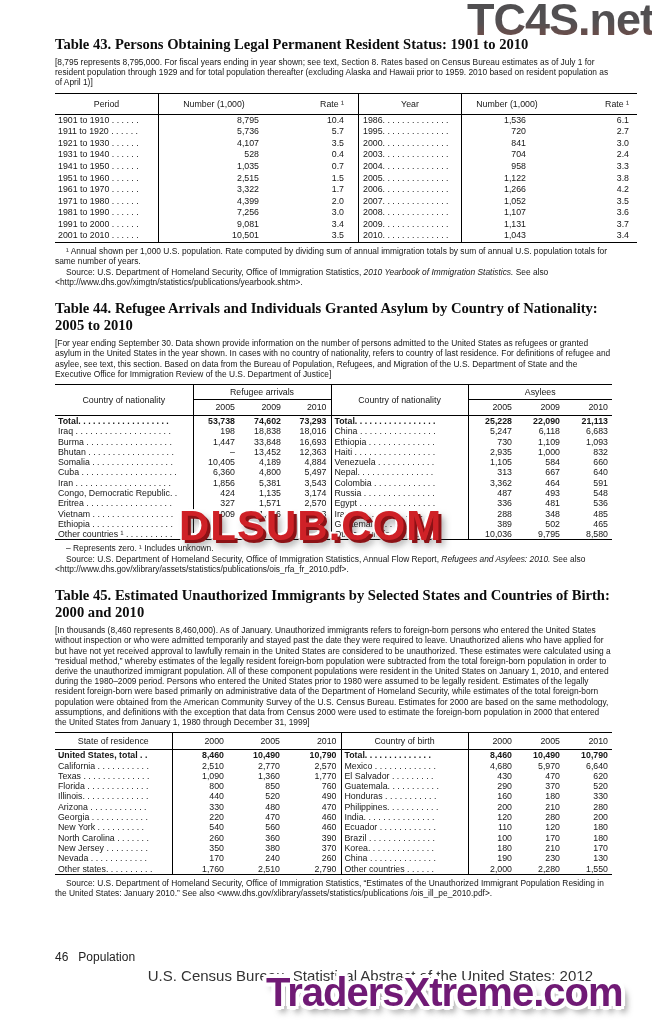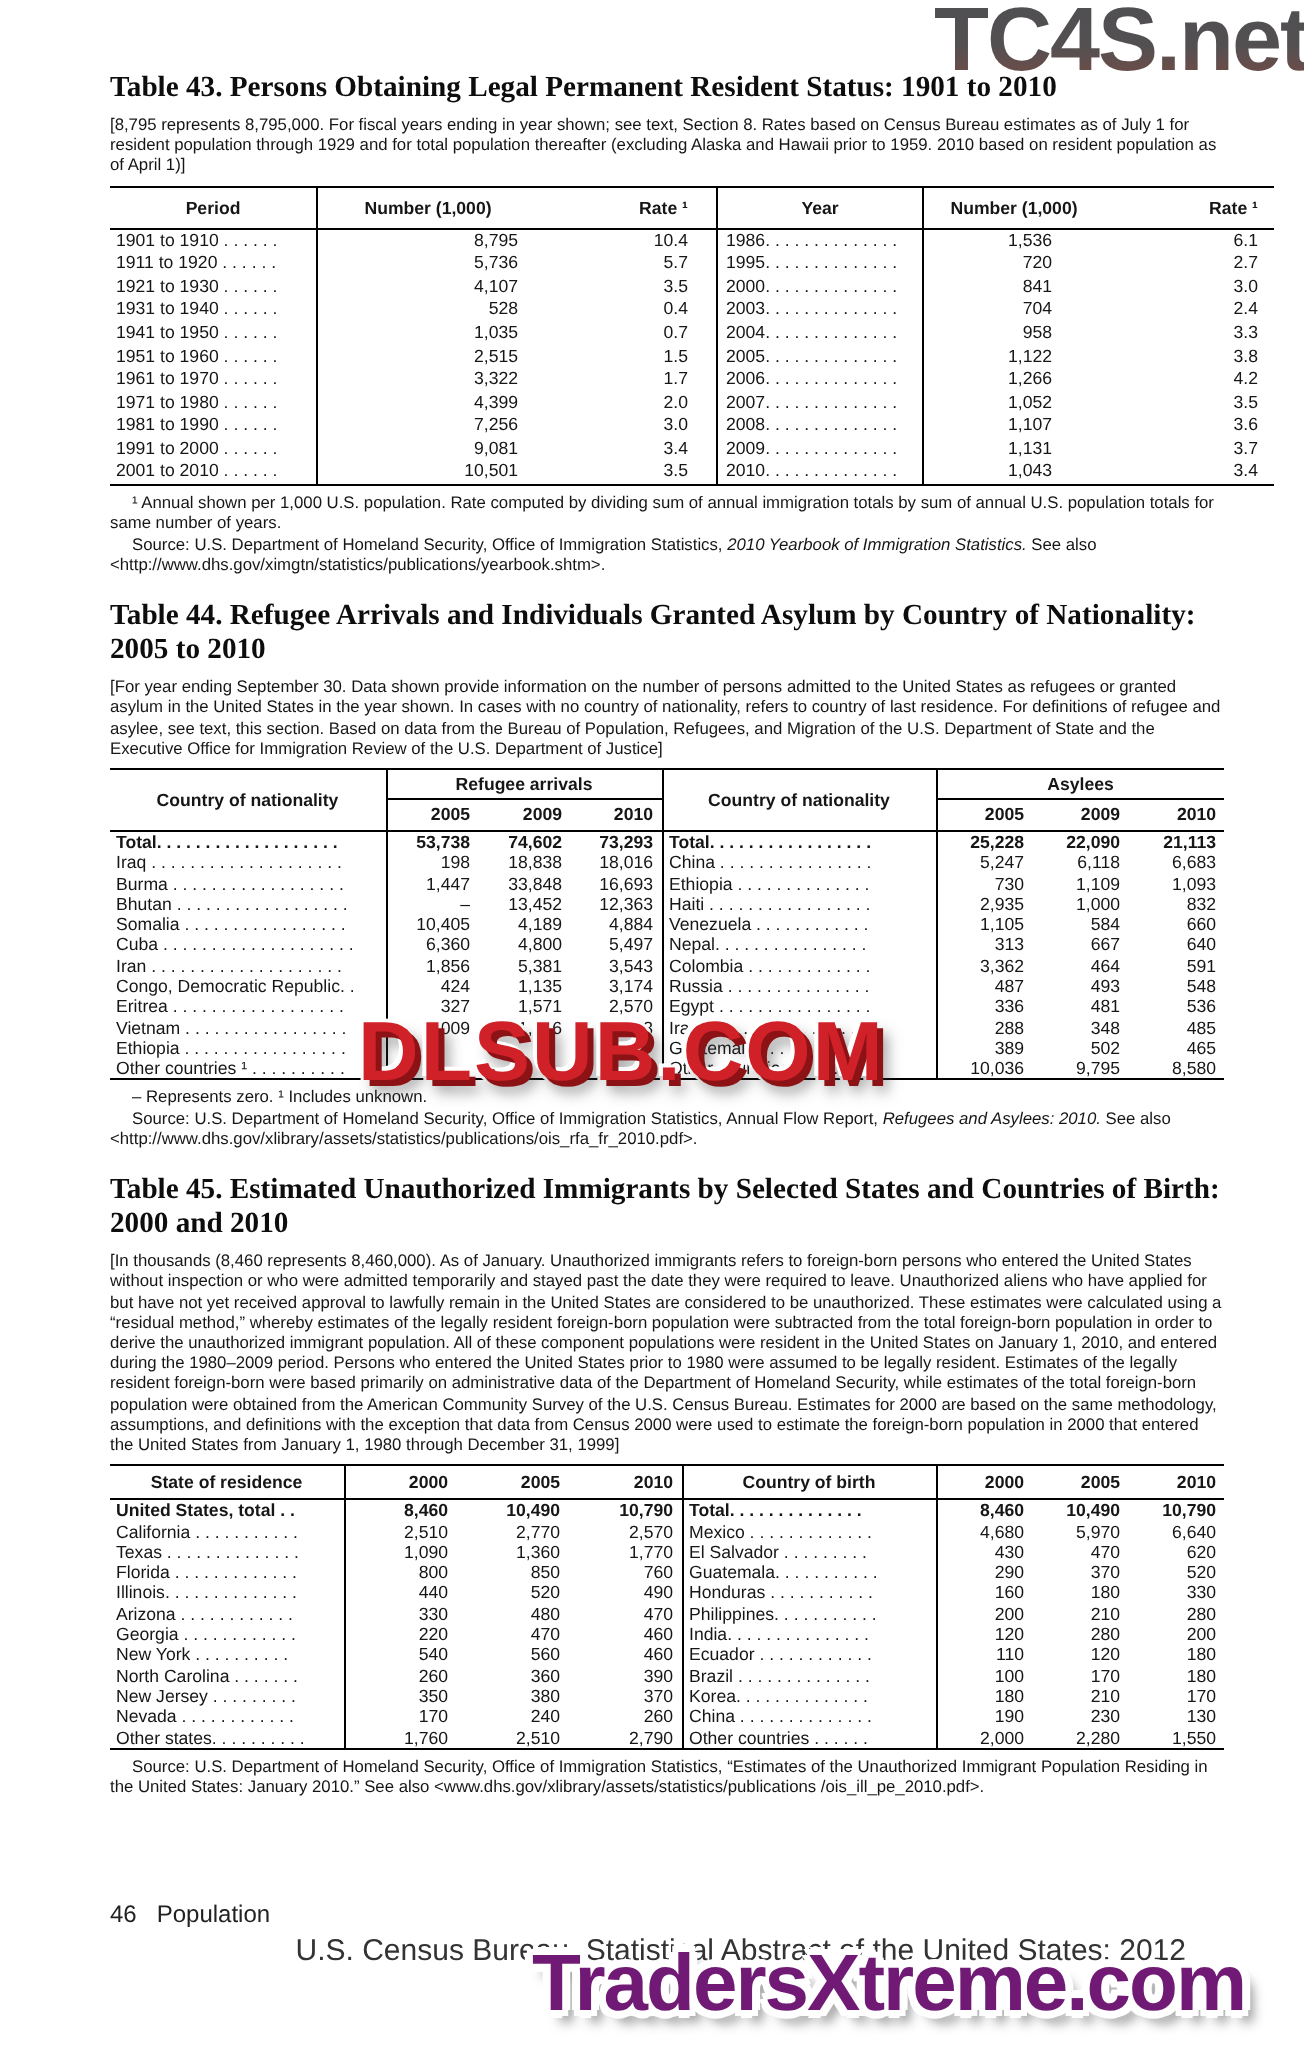--- a/index.html
+++ b/index.html
@@ -13,21 +13,21 @@
   .note{font-size:8.4px;line-height:10.2px;margin:0 0 5px 0;}
   .footnotes{margin-top:3px;}
   .fn{font-size:8.4px;line-height:10.3px;margin:0;text-indent:11px;}
   .src{font-size:8.4px;line-height:10.3px;margin:0;text-indent:11px;}
   .src i{font-style:italic;}
 
   
   table{border-collapse:collapse;table-layout:fixed;width:557px;
         border-top:1.2px solid #000;border-bottom:1.2px solid #000;}
   thead{border-bottom:1.3px solid #000;}
-  th{font-weight:bold;font-size:8.8px;text-align:center;vertical-align:middle;
+  th{font-weight:normal;font-size:8.8px;text-align:center;vertical-align:middle;
      padding:3px 0;white-space:nowrap;overflow:hidden;}
   td{font-size:8.8px;white-space:nowrap;overflow:hidden;padding:0 2px;}
   .vl{border-left:1px solid #000;}
   .grp{border-bottom:1px solid #000;}
   th.yr{text-align:right;padding-right:4px;}
 
   
   .t43 td{line-height:11.6px;}
   .t43 thead th{padding:5px 0;}
   .t43 td:nth-child(1){text-align:left;padding-left:3px;}

